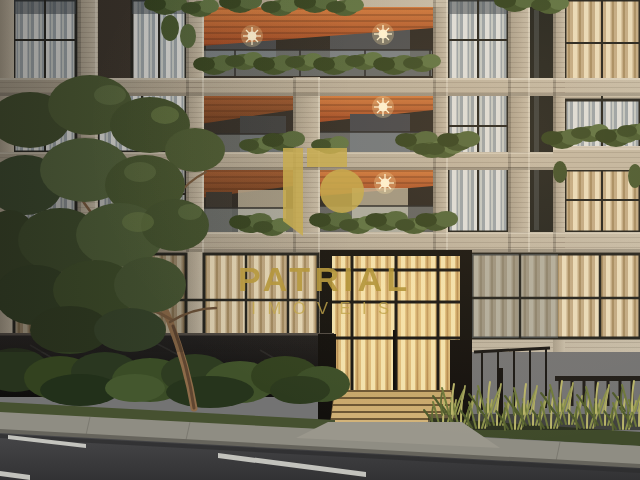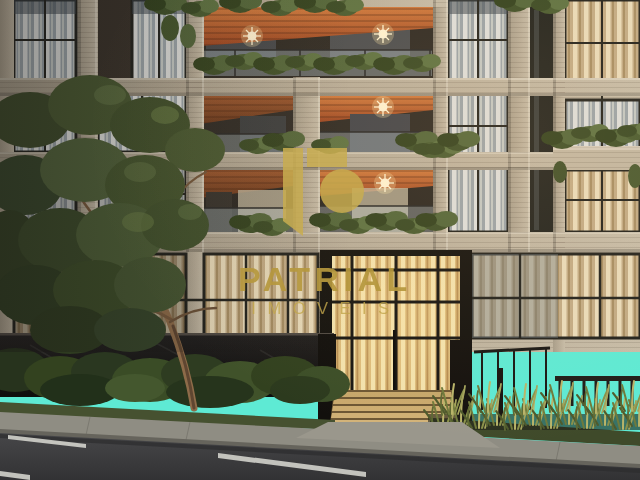--- a/index.html
+++ b/index.html
@@ -1,16 +1,16 @@
 <!DOCTYPE html>
 <html><head>
 <meta charset="utf-8">
 <style>
   html,body{margin:0;padding:0;background:#222;}
-  .stage{position:relative;width:640px;height:480px;overflow:hidden;background:#5eead4;
+  .stage{position:relative;width:640px;height:480px;overflow:hidden;background:#737373;
          font-family:"Liberation Sans",sans-serif;}
   .stage svg{position:absolute;inset:0;display:block;}
   text{font-family:"Liberation Sans",sans-serif;}
 </style>
 </head>
 <body>
 
 <div class="stage">
 <svg width="640" height="480" viewBox="0 0 640 480">
   <defs>

